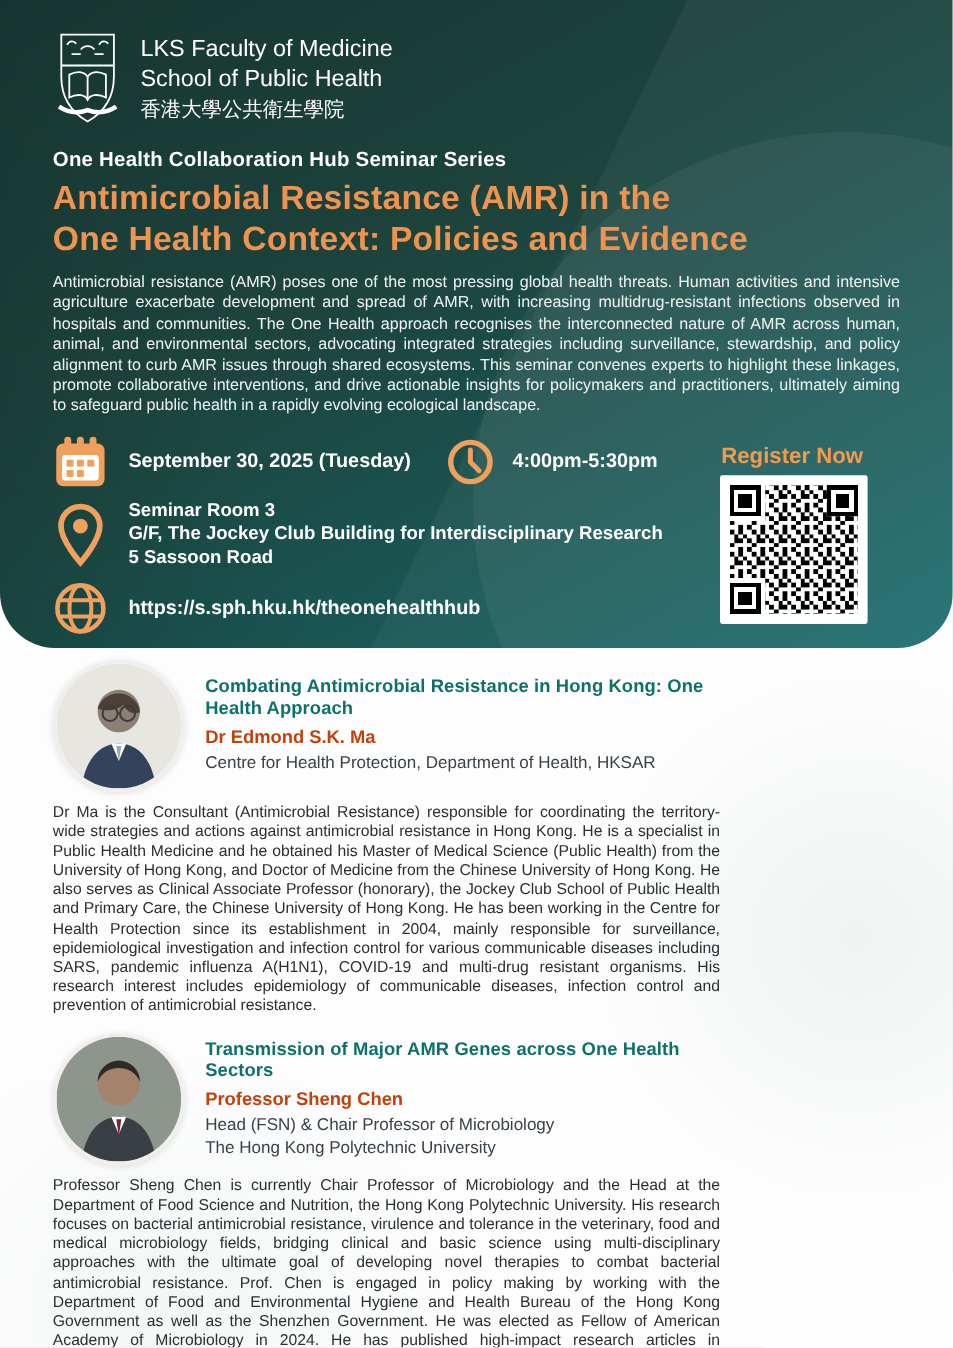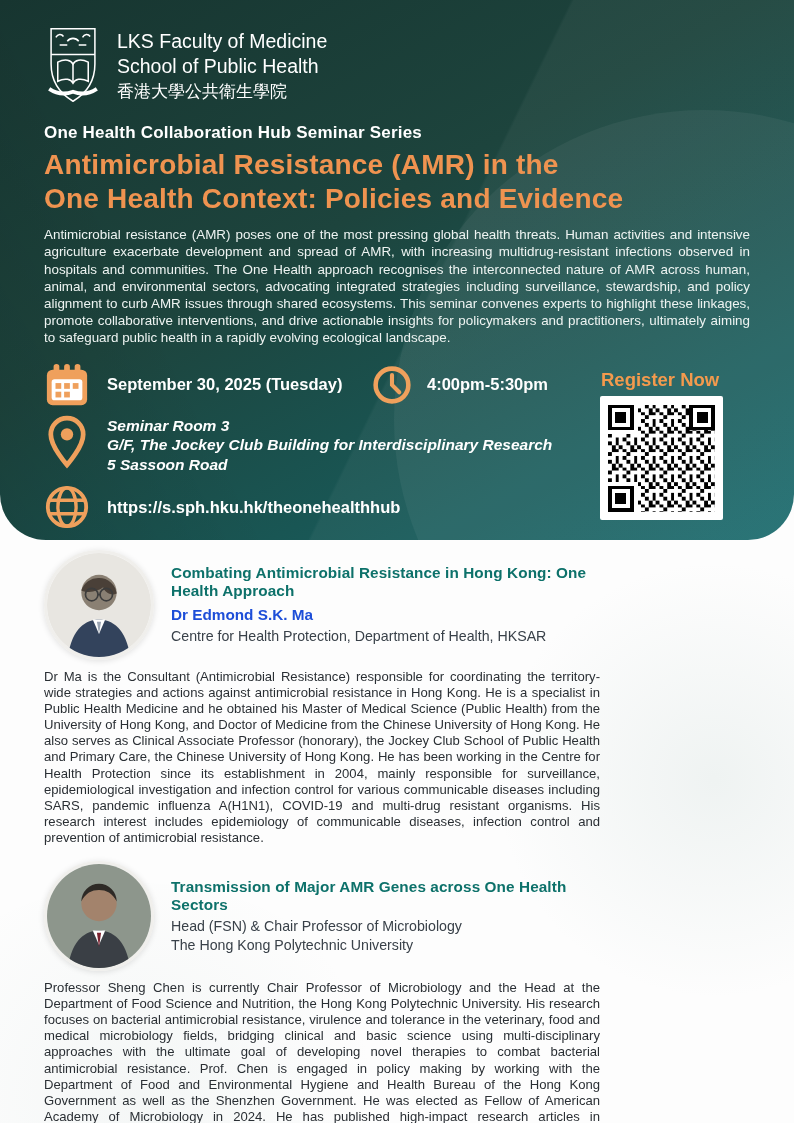--- a/index.html
+++ b/index.html
@@ -36,21 +36,21 @@
   .description { margin-top:11px; color:#eef4f2; font-size:13.4px; line-height:17.2px;
     text-align:justify; }
 
   .details { margin-top:15px; }
   .detail-row { display:flex; align-items:center; }
   .date-group { display:flex; align-items:center; width:328px; }
   .time-group { display:flex; align-items:center; }
   .detail-text { color:#fff; font-weight:bold; font-size:16.5px; }
   .date-group .detail-text { margin-left:17px; }
   .time-group .detail-text { margin-left:15px; }
-  .venue-row { display:flex; align-items:flex-start; margin-top:6px;font-style:italic; }
+  .venue-row { display:flex; align-items:flex-end; margin-top:6px; }
   .venue-row .icon-wrap { width:46px; display:flex; justify-content:center; }
   .venue-text { margin-left:17px; color:#fff; font-weight:bold; font-size:15.5px; line-height:19.5px; padding-top:2px; }
   .url-row { display:flex; align-items:center; margin-top:10px; }
   .url-text { margin-left:17px; color:#fff; font-weight:bold; font-size:16.5px; text-decoration:none; }
 
   .register { position:absolute; left:601px; top:369px; color:#f49a4d; font-size:18.5px; font-weight:700; }
   .qr-box { position:absolute; left:600px; top:396px; width:123px; height:124px;
     background:#ffffff; border-radius:2px; padding:8px; }
   .qr-box svg { width:100%; height:100%; }
 
@@ -62,21 +62,21 @@
   .content { position:absolute; top:540px; left:0; width:644px; padding:0 44px; }
 
   .speaker-card { display:flex; align-items:center; }
   .speaker-card.first { margin-top:10px; }
   .speaker-card.second { margin-top:15px; }
   .avatar { width:110px; height:110px; border-radius:50%; flex:0 0 auto;
     border:3px solid #f0efec; box-shadow:0 1px 6px rgba(0,0,0,0.12); overflow:hidden; }
   .avatar svg { width:100%; height:100%; display:block; }
   .speaker-info { margin-left:17px; }
   .talk-title { color:#0d716a; font-size:15.3px; font-weight:bold; letter-spacing:0.1px; }
-  .speaker-name { margin-top:6px; color:#1d4ed8; font-size:15.3px; font-weight:bold; }
+  .speaker-name { margin-top:6px; color:#c2410c; font-size:15.3px; font-weight:bold; }
   .affiliation { margin-top:4px; color:#394149; font-size:14.2px; line-height:17.5px; }
   .affiliation + .affiliation { margin-top:1px; }
 
   .bio { margin-top:9px; color:#2a2f34; font-size:13.1px; line-height:16.1px; text-align:justify; }
 </style>
 </head>
 <body>
 
 <div class="poster">
 
@@ -231,20 +231,21 @@
           <rect width="100" height="100" fill="#8d968c"></rect>
           <circle cx="50" cy="38" r="17" fill="#a3836c"></circle>
           <path d="M33 36 a17 17 0 0 1 34 0 c-4-8-10-11-17-11 c-7 0-13 3-17 11 Z" fill="#2e2a26"></path>
           <path d="M20 100 C24 72 38 64 50 64 C62 64 76 72 80 100 Z" fill="#3a3f45"></path>
           <path d="M44 64 L50 78 L56 64 Z" fill="#ffffff"></path>
           <path d="M48 66 L50 80 L52 66 Z" fill="#7b2230"></path>
         </svg>
       </div>
       <div class="speaker-info">
         <div class="talk-title">Transmission of Major AMR Genes across One Health Sectors</div>
+        <div class="speaker-name">Professor Sheng Chen</div>
         <div class="affiliation">Head (FSN) &amp; Chair Professor of Microbiology</div>
         <div class="affiliation">The Hong Kong Polytechnic University</div>
       </div>
     </div>
     <div class="bio">Professor Sheng Chen is currently Chair Professor of Microbiology and the Head at the Department of Food Science and Nutrition, the Hong Kong Polytechnic University. His research focuses on bacterial antimicrobial resistance, virulence and tolerance in the veterinary, food and medical microbiology fields, bridging clinical and basic science using multi-disciplinary approaches with the ultimate goal of developing novel therapies to combat bacterial antimicrobial resistance. Prof. Chen is engaged in policy making by working with the Department of Food and Environmental Hygiene and Health Bureau of the Hong Kong Government as well as the Shenzhen Government. He was elected as Fellow of American Academy of Microbiology in 2024. He has published high-impact research articles in internationally renowned journals including New England Journal of Medicine, The Lancet series, Nature Microbiology, Science Advance, etc., and obtained many patents on novel antibiotics and vaccines.</div>
 
   </div>
 </div>
 
 </body></html>

